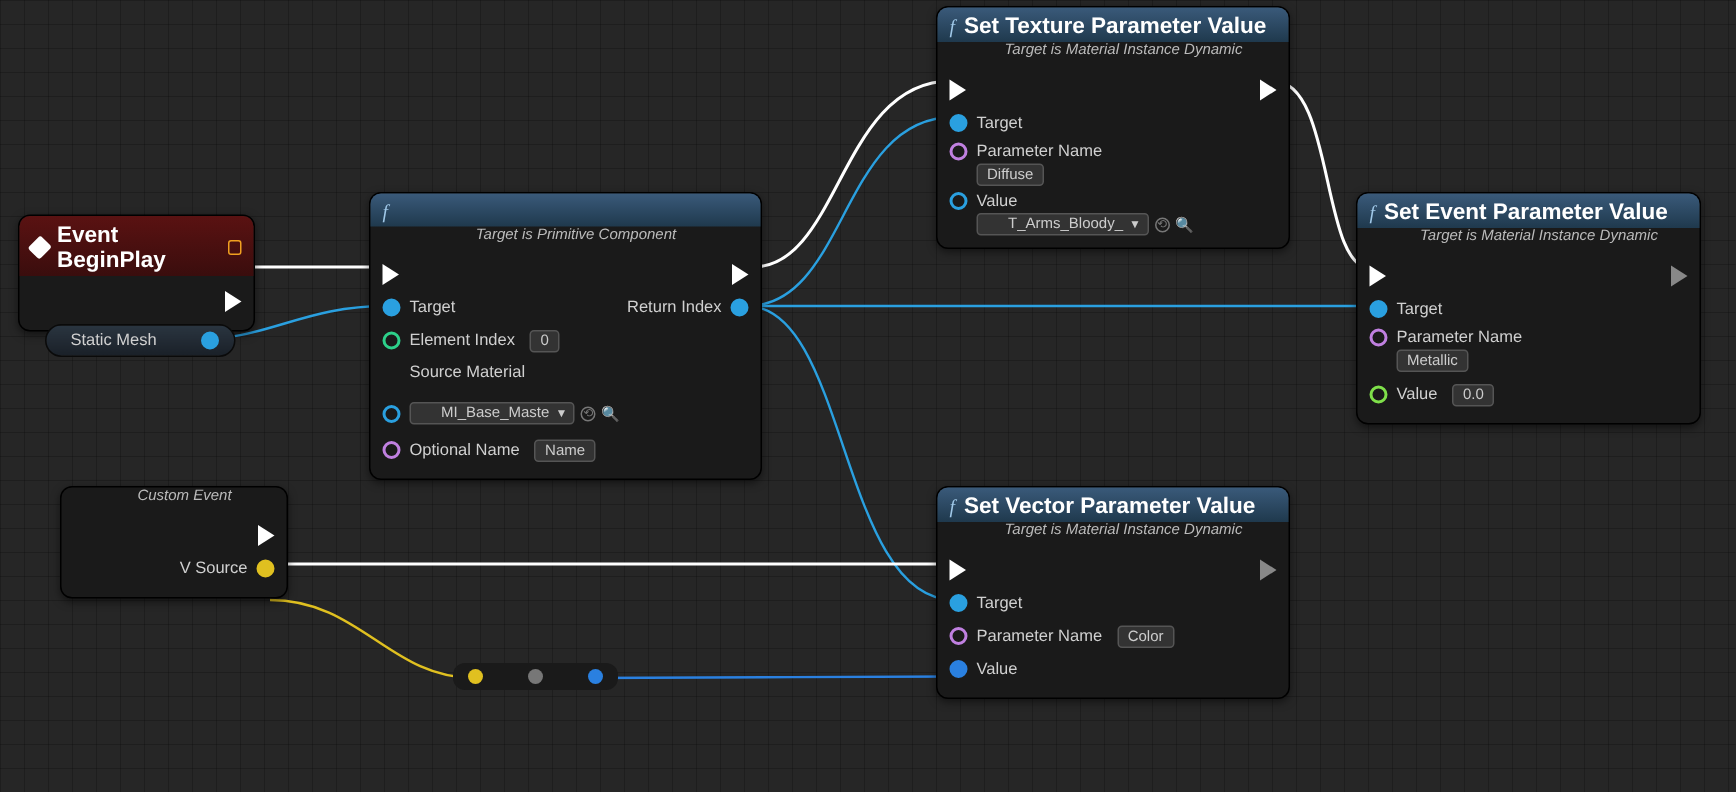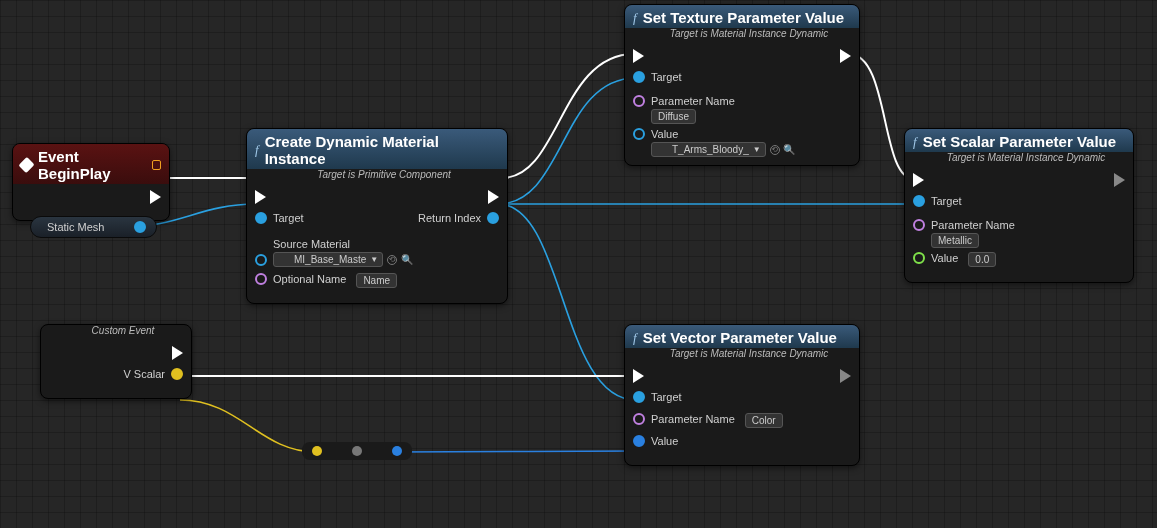--- a/index.html
+++ b/index.html
@@ -37,21 +37,21 @@
 .hdr-title { font-weight: 600; color: #fff; font-size: 15px; }
 .hdr-sub { font-size: 10px; font-style: italic; color: #bbb; padding: 0 8px 4px 22px; text-align: center; }
 .hdr-sub.ev { padding-left: 22px; }
 .node-header.hdr-fn .hdr-sub-wrap, .node-header.hdr-event .hdr-sub-wrap { display:flex; flex-direction:column; }
 .badge {
   width: 10px; height: 10px; border: 1px solid #f0a020; border-radius: 2px; margin-left: auto;
 }
 .node-body { padding: 6px 8px 8px 8px; }
 .row {
   display: flex;
-  align-items: flex-start;
+  align-items: center;
   height: 22px;
   position: relative;
 }
 .row.right { justify-content: flex-end; }
 .pin {
   width: 12px; height: 12px; border-radius: 50%;
   border: 2px solid #888; display:inline-block; flex:none;
 }
 .pin.exec {
   width: 0; height: 0; border: none;
@@ -142,43 +142,45 @@
 </div>
 
 <div class="varnode" style="left:30px; top:216px;">
   <span class="lbl">Static Mesh</span>
   <span class="pin obj filled"></span>
 </div>
 
 <div class="node" style="left:246px; top:128px; width:262px;">
   <div class="node-header hdr-fn">
     <span class="icon-f">f</span>
-    <div class="hdr-sub-wrap">
-      <span class="hdr-title">Create Dynamic Material Instance</span>
-    </div>
   </div>
   <div class="hdr-sub">Target is Primitive Component</div>
   <div class="node-body">
     <div class="row" style="justify-content:space-between">
       <span class="pin exec"></span>
       <span class="pin exec"></span>
     </div>
     <div class="row" style="justify-content:space-between">
       <span style="display:flex;align-items:center">
           <span class="pin obj filled"></span>
           <span class="lbl">Target</span>
         </span>
       <span style="display:flex;align-items:center">
           <span class="lbl">Return Index</span>
           <span class="pin obj filled"></span>
         </span>
     </div>
+    <div class="row">
+      <span class="pin int"></span>
+      <span class="lbl">Element Index</span>
+      <span class="valbox">0</span>
+    </div>
     <div class="row" style="height:auto; flex-direction:column; align-items:flex-start; margin-top:4px;justify-content:flex-end;">
       <span class="lbl" style="margin-left:18px">Source Material</span>
-      <span style="display:flex;align-items:center;margin-top:2px">
+      <span style="display:flex;align-items:center;margin-top:14px">
         <span class="pin obj"></span>
         <span class="dropdown" style="margin-left:6px">
             <span>MI_Base_Maste</span>
             <span class="chev">▼</span>
           </span>
         <span class="plus-circ">⟲</span>
         <span class="magnify">🔍</span>
       </span>
     </div>
     <div class="row" style="margin-top:6px">
@@ -189,21 +191,21 @@
   </div>
 </div>
 
 <div class="node" style="left:40px; top:324px; width:152px;">
   <div class="hdr-sub ev">Custom Event</div>
   <div class="node-body">
     <div class="row right">
         <span class="pin exec"></span>
       </div>
     <div class="row right">
-      <span class="lbl">V Scalar</span>
+      <span class="lbl">V Source</span>
       <span class="pin struct filled"></span>
     </div>
   </div>
 </div>
 
 <div class="reroute" style="left:302px; top:442px;">
   <span class="dot" style="background:#e0c020"></span>
   <span class="dot" style="background:#777"></span>
   <span class="dot" style="background:#2a80e0"></span>
 </div>
@@ -243,21 +245,21 @@
         <span class="plus-circ">⟲</span>
         <span class="magnify">🔍</span>
       </span>
     </div>
   </div>
 </div>
 
 <div class="node" style="left:904px; top:128px; width:230px;">
   <div class="node-header hdr-fn">
     <span class="icon-f">f</span>
-    <span class="hdr-title">Set Scalar Parameter Value</span>
+    <span class="hdr-title">Set Event Parameter Value</span>
   </div>
   <div class="hdr-sub">Target is Material Instance Dynamic</div>
   <div class="node-body">
     <div class="row" style="justify-content:space-between">
       <span class="pin exec"></span>
       <span class="pin exec hollow"></span>
     </div>
     <div class="row">
       <span class="pin obj filled"></span>
       <span class="lbl">Target</span>

